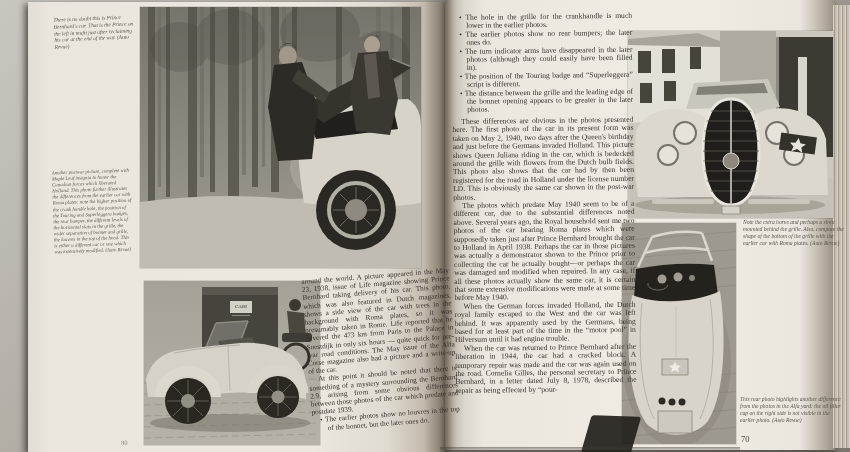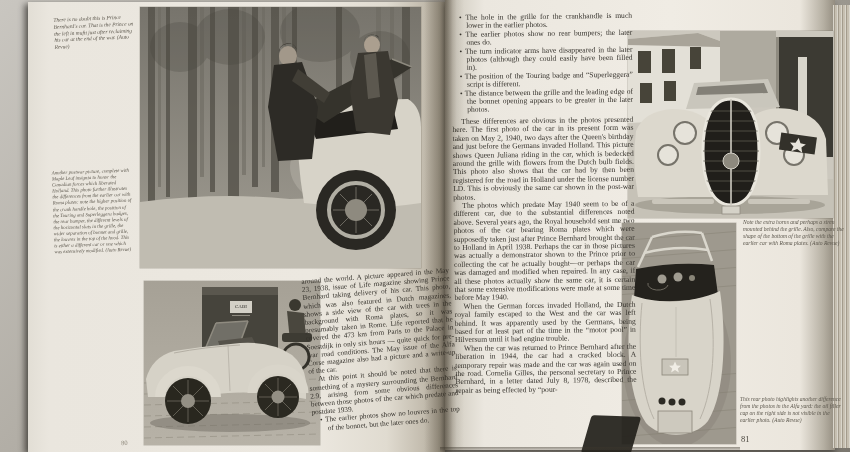--- a/index.html
+++ b/index.html
@@ -337,19 +337,19 @@
       <li>The distance between the grille and the leading edge of the bonnet opening appears to be greater in the later photos.</li>
     </ul>
     <p class="indent">These differences are obvious in the photos presented here. The first photo of the car in its present form was taken on May 2, 1940, two days after the Queen's birthday and just before the Germans invaded Holland. This picture shows Queen Juliana riding in the car, which is bedecked around the grille with flowers from the Dutch bulb fields. This photo also shows that the car had by then been registered for the road in Holland under the license number LD. This is obviously the same car shown in the post-war photos.</p>
     <p class="indent">The photos which predate May 1940 seem to be of a different car, due to the substantial differences noted above. Several years ago, the Royal household sent me two photos of the car bearing Roma plates which were supposedly taken just after Prince Bernhard brought the car to Holland in April 1938. Perhaps the car in those pictures was actually a demonstrator shown to the Prince prior to collecting the car he actually bought—or perhaps the car was damaged and modified when repaired. In any case, if all these photos actually show the same car, it is certain that some extensive modifications were made at some time before May 1940.</p>
     <p class="indent">When the German forces invaded Holland, the Dutch royal family escaped to the West and the car was left behind. It was apparently used by the Germans, being based for at least part of the time in the “motor pool” in Hilversum until it had engine trouble.</p>
     <p class="indent">When the car was returned to Prince Bernhard after the liberation in 1944, the car had a cracked block. A temporary repair was made and the car was again used on the road. Cornelia Gilles, the personal secretary to Prince Bernhard, in a letter dated July 8, 1978, described the repair as being effected by “pour-</p>
   </div>
 
   <div class="cap cap-grille">Note the extra horns and perhaps a siren mounted behind the grille. Also, compare the shape of the bottom of the grille with the earlier car with Roma plates. (Auto Revue)</div>
   <div class="cap cap-rear">This rear photo highlights another difference from the photos in the Alfa yard: the oil filler cap on the right side is not visible in the earlier photo. (Auto Revue)</div>
-  <div class="pagenum pagenum-right">81</div>
+  <div class="pagenum pagenum-right">70</div>
 
   <div class="spine-shadow"></div>
   <div class="corner-shadow"></div>
   <div class="bottom-edge"></div>
 
 </div>
 
 </body></html>

